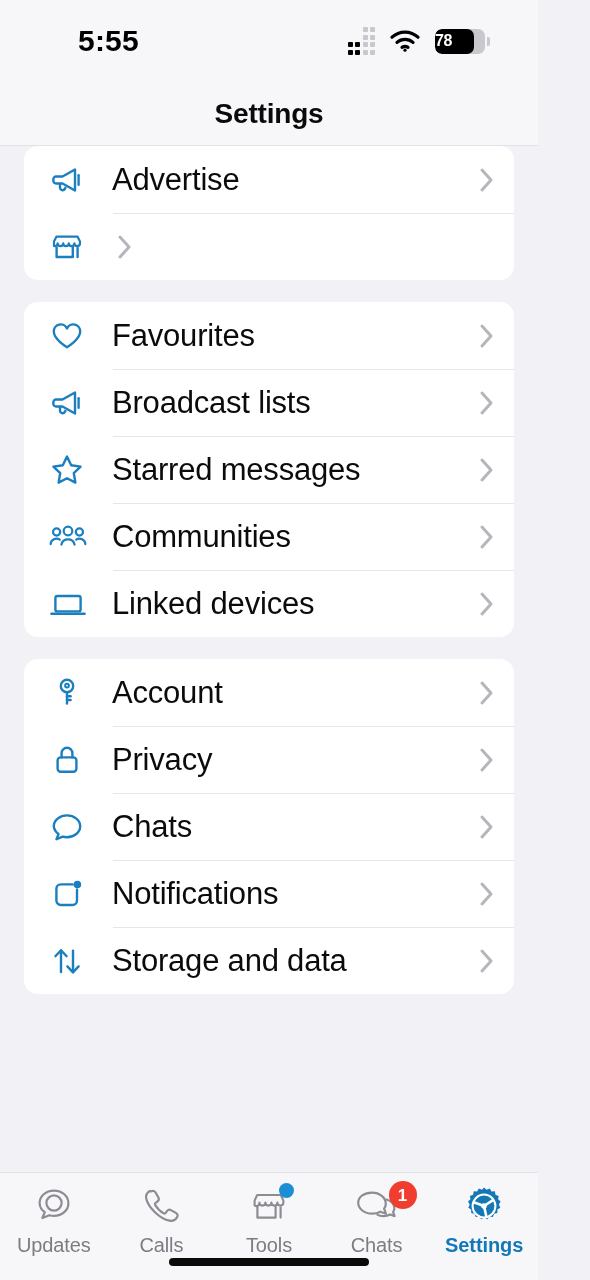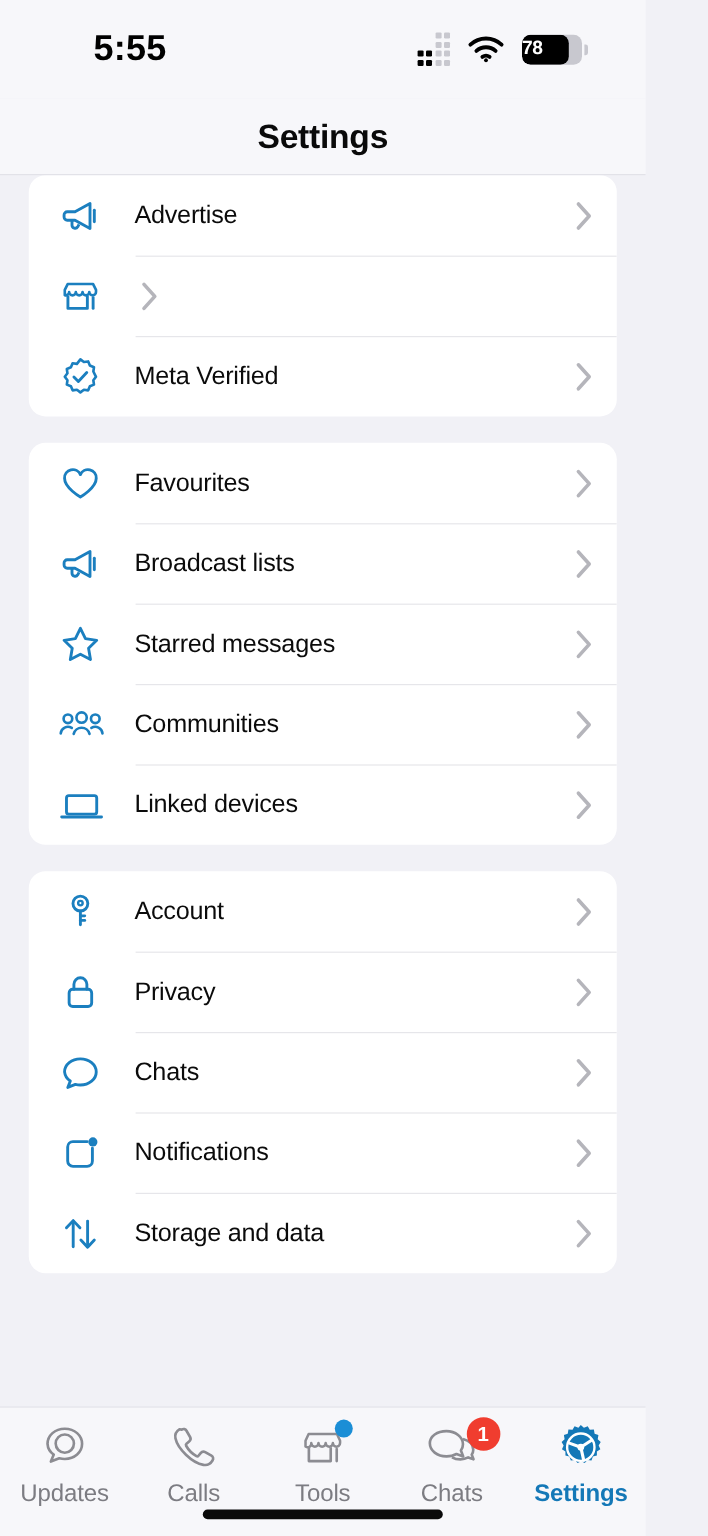--- a/index.html
+++ b/index.html
@@ -40,21 +40,21 @@
   }
   .nav-title { font-size:28px; font-weight:700; color:#0a0a0a; letter-spacing:-.2px; }
 
   
   .content { flex:1 1 auto; overflow:hidden; padding:0 24px; position:relative; }
   .card { background:#fff; border-radius:14px; margin-top:22px; overflow:hidden; }
   .card:first-child { margin-top:0; }
 
   .row { display:flex; align-items:center; height:67px; padding-left:24px; position:relative; cursor:default; }
   .row .ico { width:64px; flex:0 0 64px; display:flex; align-items:center; justify-content:flex-start; }
-  .row .label { flex:1 1 auto; font-size:21px; color:#0b0b0b; letter-spacing:-.2px; }
+  .row .label { flex:1 1 auto; font-size:31px; color:#0b0b0b; letter-spacing:-.2px; }
   .row .chev { flex:0 0 40px; display:flex; align-items:center; justify-content:center; padding-right:14px; }
   .row + .row::before {
     content:""; position:absolute; left:89px; right:0; top:0; height:1px; background:#e6e6ea;
   }
 
   svg.bi { display:block; }
 
   
   .tabbar {
     flex:0 0 108px; height:108px; background:#f7f7fa; border-top:1px solid #e2e2e8;
@@ -147,34 +147,20 @@
             <path d="M8.6 18.4V29h16.2V18.4" fill="none" stroke="#1b7fbf" stroke-width="2.4" stroke-linejoin="round"></path>
             <path d="M29.6 20v9" fill="none" stroke="#1b7fbf" stroke-width="2.4" stroke-linecap="round"></path>
           </svg>
         </span>
         <span class="chev">
           <svg class="bi" width="16" height="26" viewBox="0 0 16 26">
               <path d="M3 3l9 10-9 10" fill="none" stroke="#b5b5bb" stroke-width="3" stroke-linecap="round" stroke-linejoin="round"></path>
             </svg>
         </span>
       </div>
-      <div class="row">
-        <span class="ico">
-          <svg class="bi" width="38" height="38" viewBox="0 0 38 38">
-            <path d="M19 4.5l2.9 2.2 3.6-.5 1.4 3.4 3.4 1.4-.5 3.6L32 19l-2.2 2.9.5 3.6-3.4 1.4-1.4 3.4-3.6-.5L19 32l-2.9-2.2-3.6.5-1.4-3.4-3.4-1.4.5-3.6L6 19l2.2-2.9-.5-3.6 3.4-1.4 1.4-3.4 3.6.5z" fill="none" stroke="#1b7fbf" stroke-width="2.2" stroke-linejoin="round"></path>
-            <path d="M13.6 19.2l3.7 3.7 7-7.4" fill="none" stroke="#1b7fbf" stroke-width="2.4" stroke-linecap="round" stroke-linejoin="round"></path>
-          </svg>
-        </span>
-        <span class="label">Meta Verified</span>
-        <span class="chev">
-          <svg class="bi" width="16" height="26" viewBox="0 0 16 26">
-              <path d="M3 3l9 10-9 10" fill="none" stroke="#b5b5bb" stroke-width="3" stroke-linecap="round" stroke-linejoin="round"></path>
-            </svg>
-        </span>
-      </div>
     </div>
 
     <div class="card">
       <div class="row">
         <span class="ico">
           <svg class="bi" width="38" height="38" viewBox="0 0 38 38">
             <path d="M19 30.2S5.8 22.6 5.8 14.6A6.9 6.9 0 0 1 19 11.5a6.9 6.9 0 0 1 13.2 3.1c0 8-13.2 15.6-13.2 15.6z" fill="none" stroke="#1b7fbf" stroke-width="2.4" stroke-linejoin="round"></path>
           </svg>
         </span>
         <span class="label">Favourites</span>

